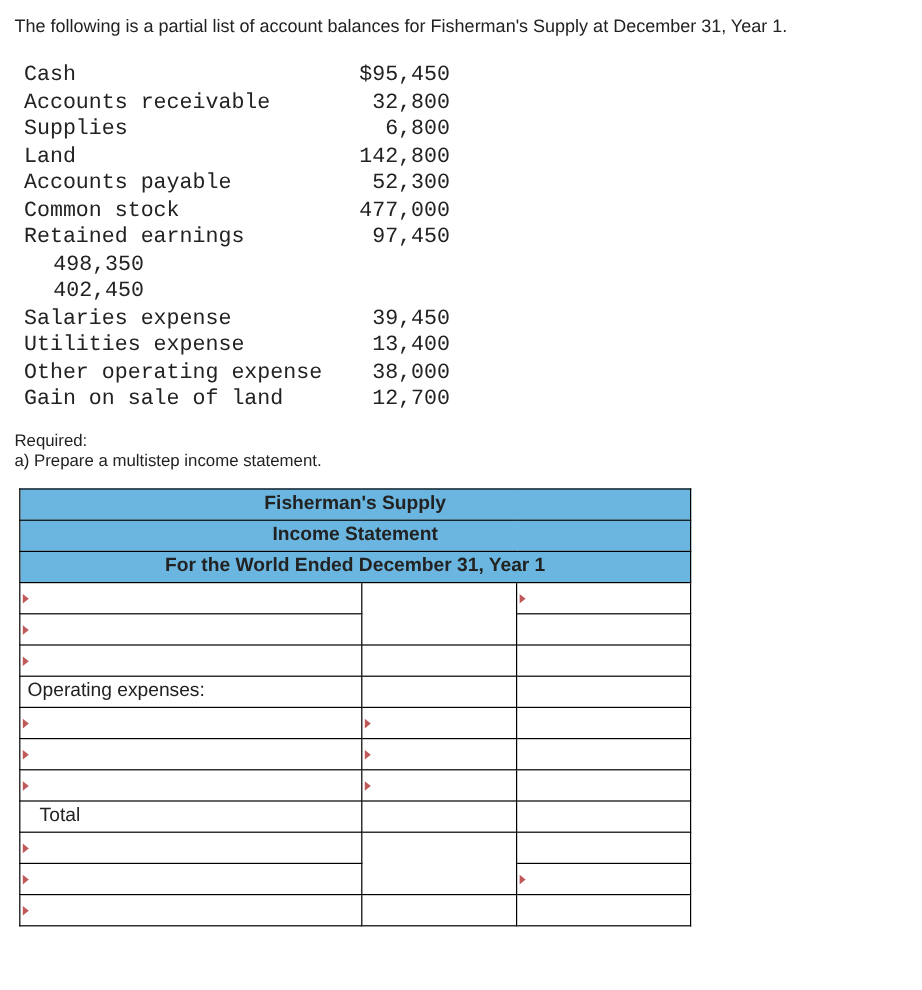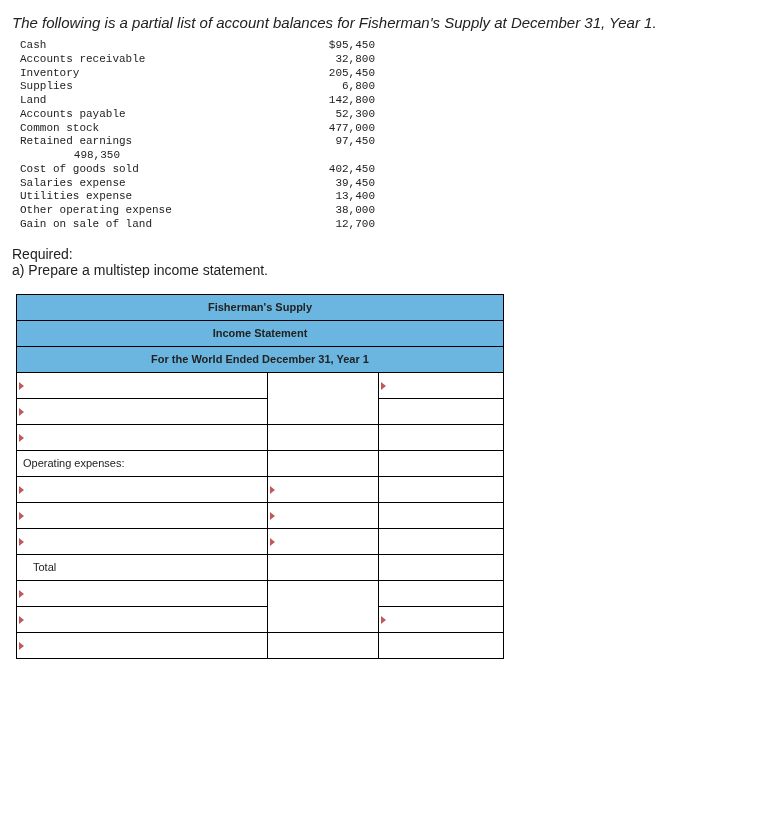--- a/index.html
+++ b/index.html
@@ -7,45 +7,44 @@
     font-family: Arial, Helvetica, sans-serif;
     font-size: 14px;
     width: 768px;
     margin: 0;
     padding: 14px 12px;
     color: #222;
     background: #fff;
   }
   .intro {
     font-size: 15px;
-    margin-bottom: 8px;
-    font-style: italic;
+    margin-bottom: 21px;
   }
   .balances {
     font-family: "Courier New", Courier, monospace;
-    font-size: 11px;
+    font-size: 18px;
     line-height: 1.25;
     margin-left: 8px;
     width: 420px;
   }
   .balances .row { display: flex; }
   .balances .label { width: 255px; white-space: pre; }
   .balances .amt { width: 100px; text-align: right; white-space: pre; }
   .required {
     margin-top: 14px;
     margin-bottom: 16px;
   }
   .required b { font-weight: normal; }
   .stmt-wrap {
     margin-left: 4px;
   }
   table.stmt {
     border-collapse: collapse;
-    width: 488px;
-    font-size: 11px;
+    width: 560px;
+    font-size: 16px;
   }
   table.stmt td, table.stmt th {
     border: 1px solid #000;
     height: 26px;
     padding: 2px 6px;
   }
   table.stmt th {
     background: #6bb6e0;
     font-weight: bold;
     text-align: center;
@@ -78,24 +77,20 @@
 <div class="balances">
   <div class="row">
       <span class="label">Cash</span>
       <span class="amt">$95,450</span>
     </div>
   <div class="row">
       <span class="label">Accounts receivable</span>
       <span class="amt">32,800</span>
     </div>
   <div class="row">
-      <span class="label">Inventory</span>
-      <span class="amt">205,450</span>
-    </div>
-  <div class="row">
       <span class="label">Supplies</span>
       <span class="amt">6,800</span>
     </div>
   <div class="row">
       <span class="label">Land</span>
       <span class="amt">142,800</span>
     </div>
   <div class="row">
       <span class="label">Accounts payable</span>
       <span class="amt">52,300</span>
@@ -105,21 +100,20 @@
       <span class="amt">477,000</span>
     </div>
   <div class="row">
       <span class="label">Retained earnings</span>
       <span class="amt">97,450</span>
     </div>
   <div class="row">
       <span class="amt">498,350</span>
     </div>
   <div class="row">
-      <span class="label">Cost of goods sold</span>
       <span class="amt">402,450</span>
     </div>
   <div class="row">
       <span class="label">Salaries expense</span>
       <span class="amt">39,450</span>
     </div>
   <div class="row">
       <span class="label">Utilities expense</span>
       <span class="amt">13,400</span>
     </div>

